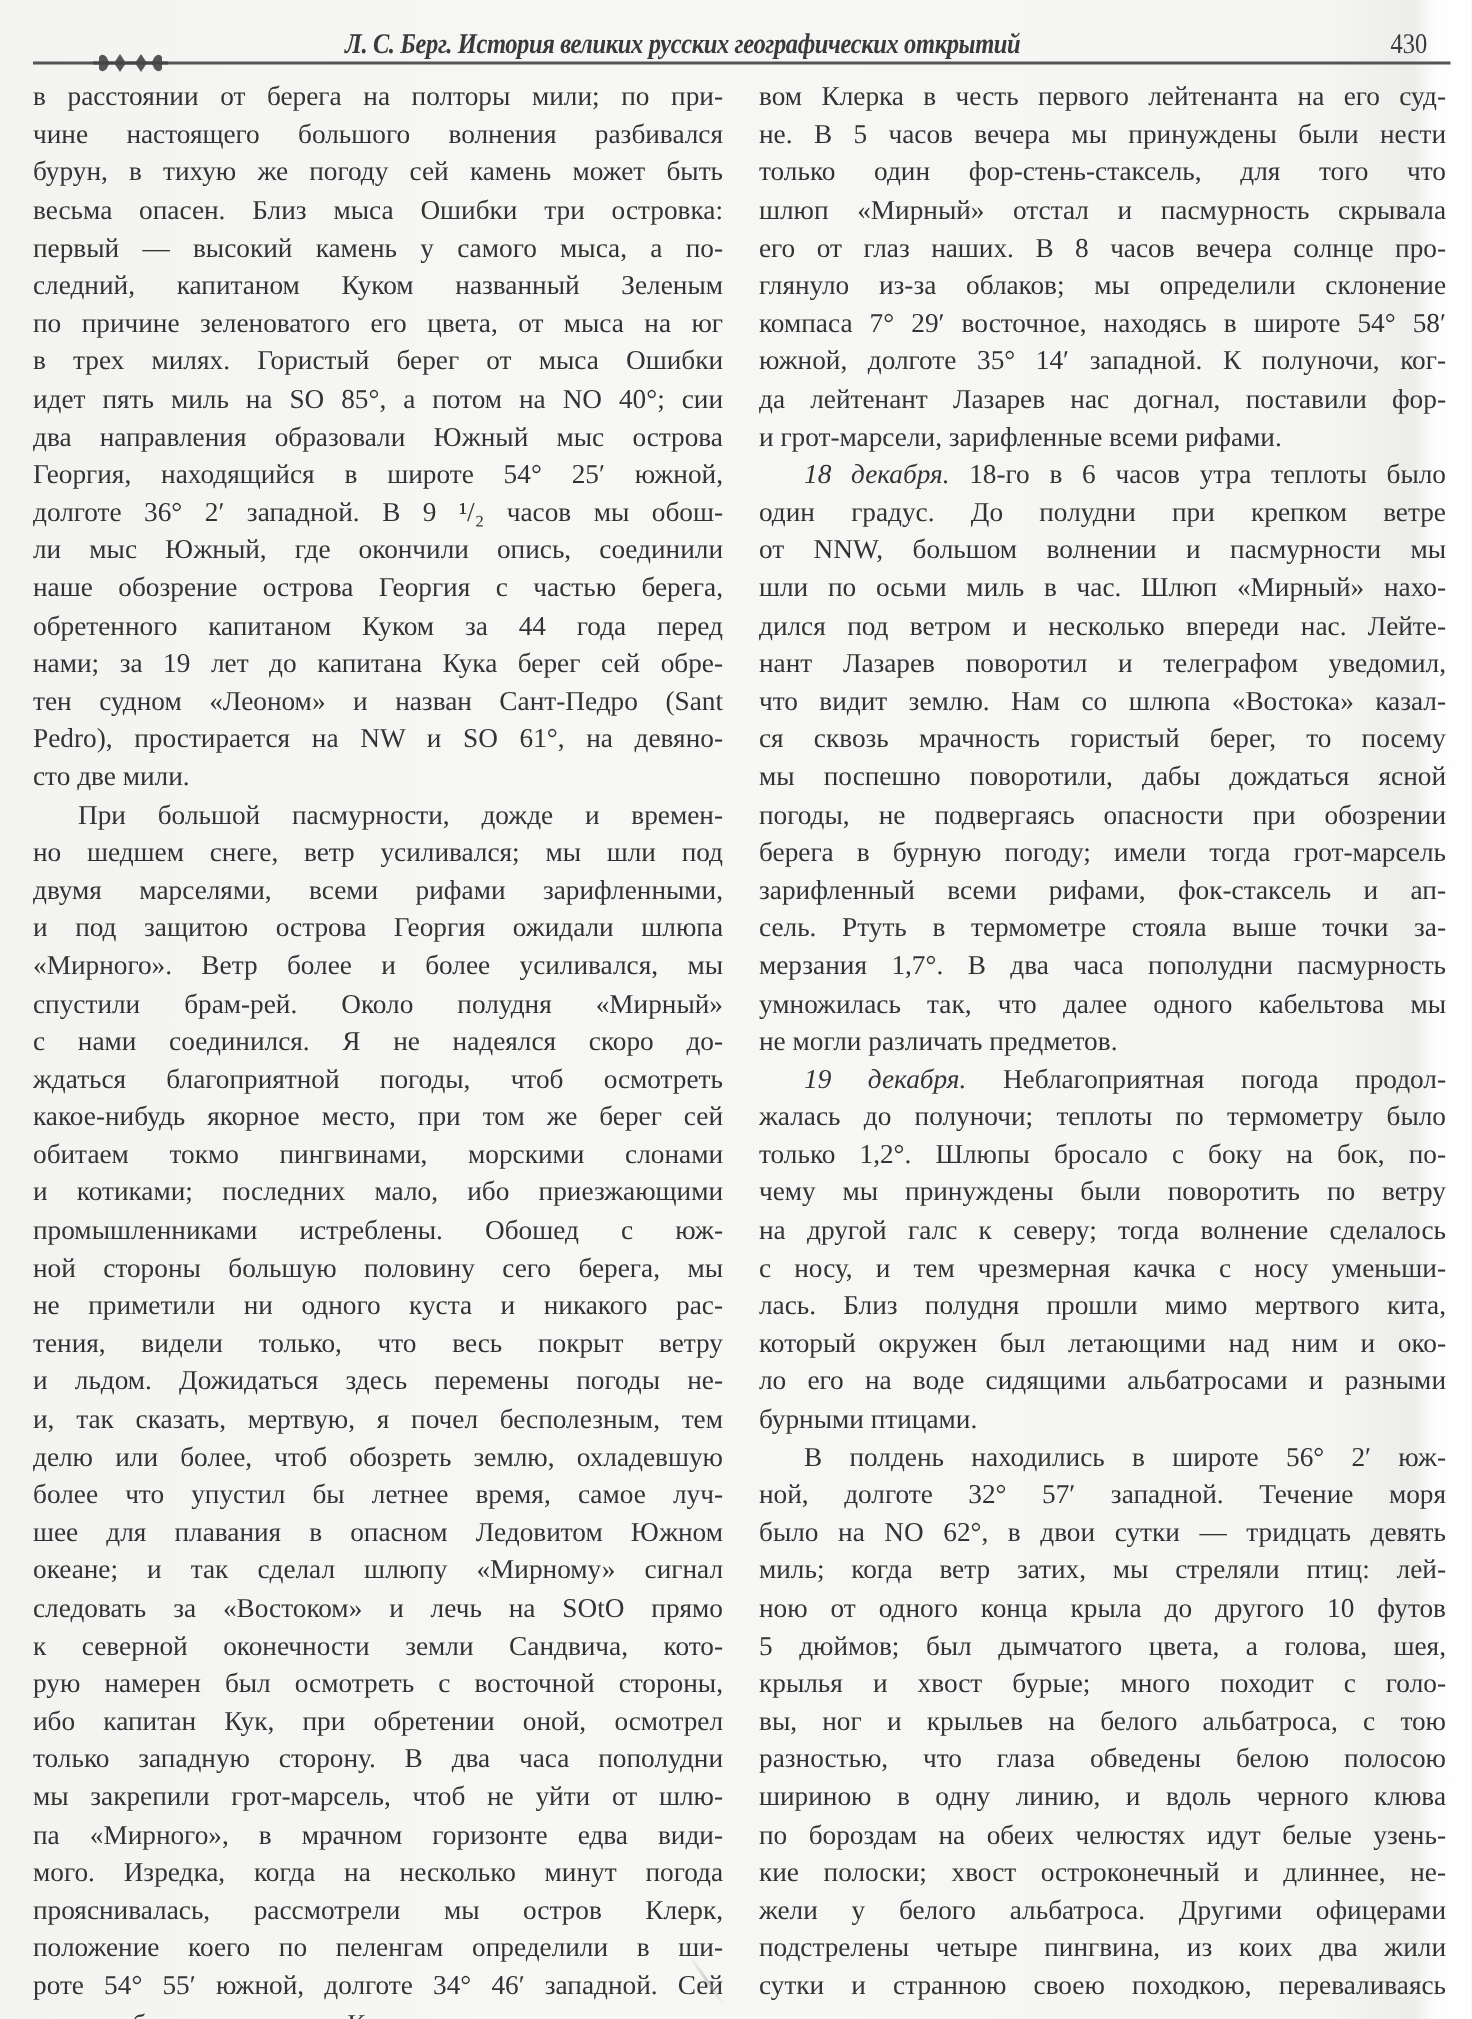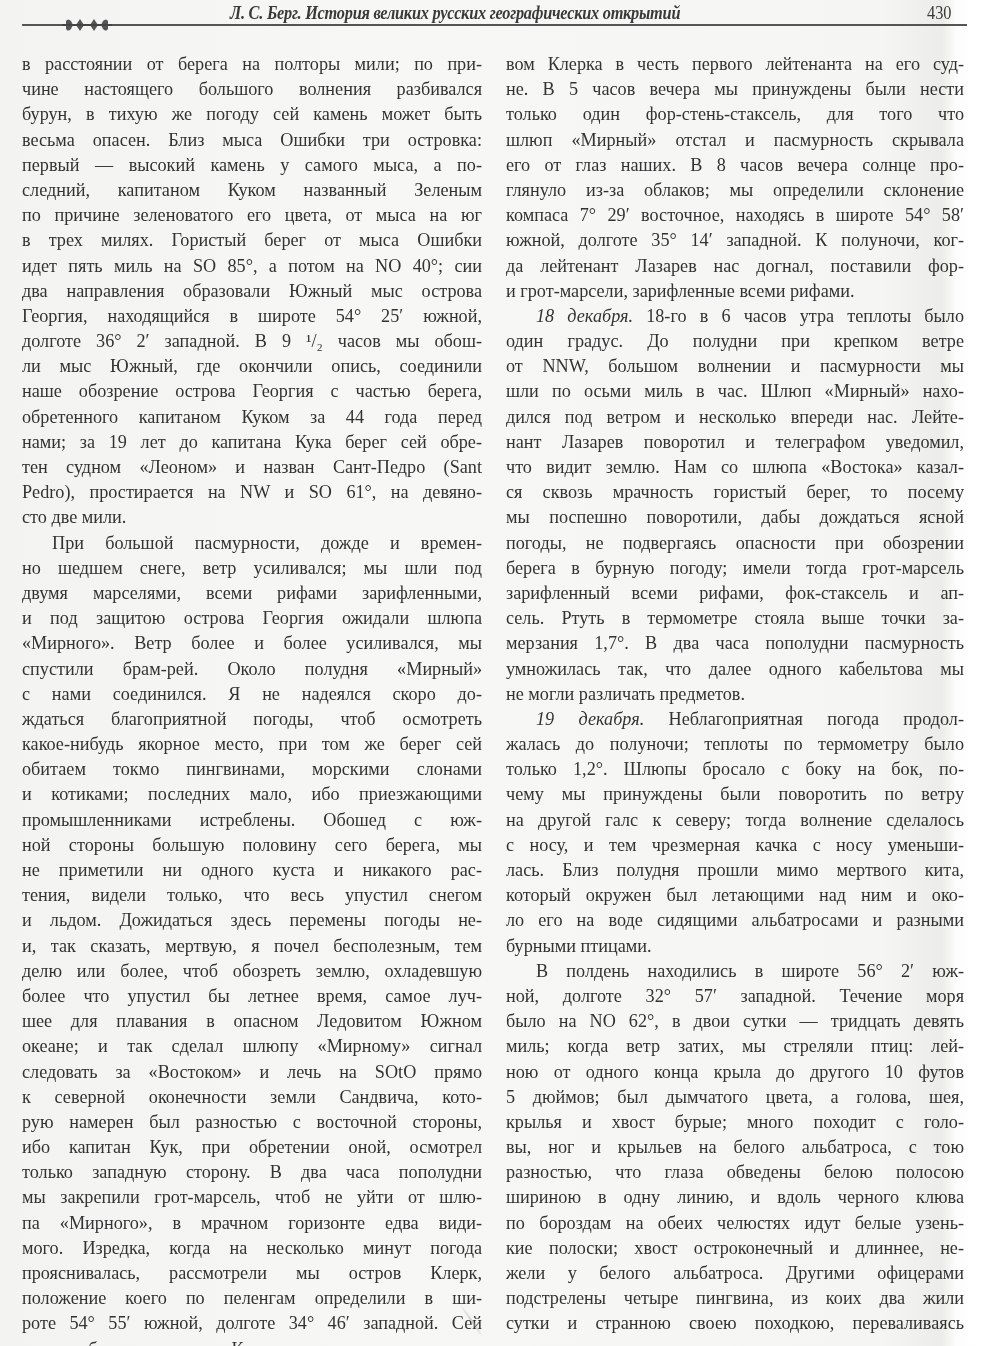--- a/index.html
+++ b/index.html
@@ -16,21 +16,21 @@
       color: #2b2b2b;
     }
     .page {
       position: absolute;
       left: 0; top: 0;
       width: 981px; height: 1346px;
       background: linear-gradient(90deg, #f3f3f1 0%, #f7f7f5 40%, #f5f5f3 90%, #ececea 96%, #fdfdfd 97.5%, #ffffff 100%);
     }
     .header {
       position: absolute;
-      left: 0; top: 0;
+      left: 0; top: 17px;
       width: 981px; height: 40px;
     }
     .header-rule {
       position: absolute;
       left: 22px;
       top: 24px;
       width: 945px;
       height: 2px;
       background: #555;
     }
@@ -146,30 +146,30 @@
       <span class="line">«Мирного». Ветр более и более усиливался, мы</span>
       <span class="line">спустили брам-рей. Около полудня «Мирный»</span>
       <span class="line">с нами соединился. Я не надеялся скоро до-</span>
       <span class="line">ждаться благоприятной погоды, чтоб осмотреть</span>
       <span class="line">какое-нибудь якорное место, при том же берег сей</span>
       <span class="line">обитаем токмо пингвинами, морскими слонами</span>
       <span class="line">и котиками; последних мало, ибо приезжающими</span>
       <span class="line">промышленниками истреблены. Обошед с юж-</span>
       <span class="line">ной стороны большую половину сего берега, мы</span>
       <span class="line">не приметили ни одного куста и никакого рас-</span>
-      <span class="line">тения, видели только, что весь упустил снегом</span>
+      <span class="line">тения, видели только, что весь покрыт ветру</span>
       <span class="line">и льдом. Дожидаться здесь перемены погоды не-</span>
       <span class="line">и, так сказать, мертвую, я почел бесполезным, тем</span>
       <span class="line">делю или более, чтоб обозреть землю, охладевшую</span>
       <span class="line">более что упустил бы летнее время, самое луч-</span>
       <span class="line">шее для плавания в опасном Ледовитом Южном</span>
       <span class="line">океане; и так сделал шлюпу «Мирному» сигнал</span>
       <span class="line">следовать за «Востоком» и лечь на SOtO прямо</span>
       <span class="line">к северной оконечности земли Сандвича, кото-</span>
-      <span class="line">рую намерен был разностью с восточной стороны,</span>
+      <span class="line">рую намерен был осмотреть с восточной стороны,</span>
       <span class="line">ибо капитан Кук, при обретении оной, осмотрел</span>
       <span class="line">только западную сторону. В два часа пополудни</span>
       <span class="line">мы закрепили грот-марсель, чтоб не уйти от шлю-</span>
       <span class="line">па «Мирного», в мрачном горизонте едва види-</span>
       <span class="line">мого. Изредка, когда на несколько минут погода</span>
       <span class="line">прояснивалась, рассмотрели мы остров Клерк,</span>
       <span class="line">положение коего по пеленгам определили в ши-</span>
       <span class="line">роте 54° 55′ южной, долготе 34° 46′ западной. Сей</span>
       <span class="line last">остров обретен капитаном Куком и назван остро-</span>
     </div>

